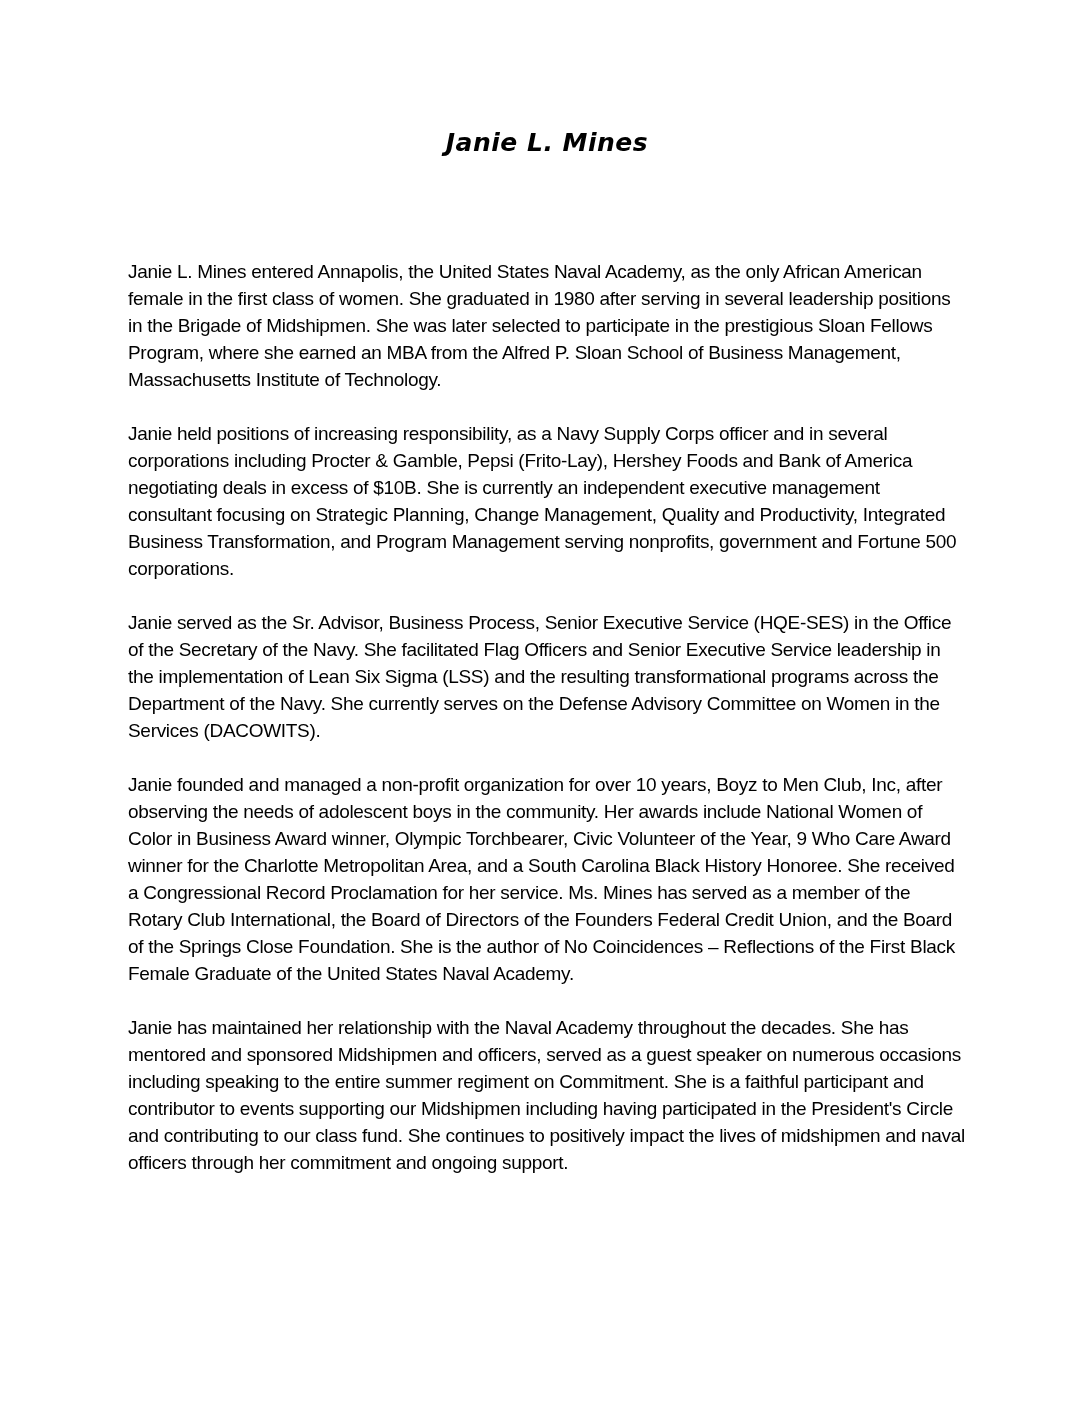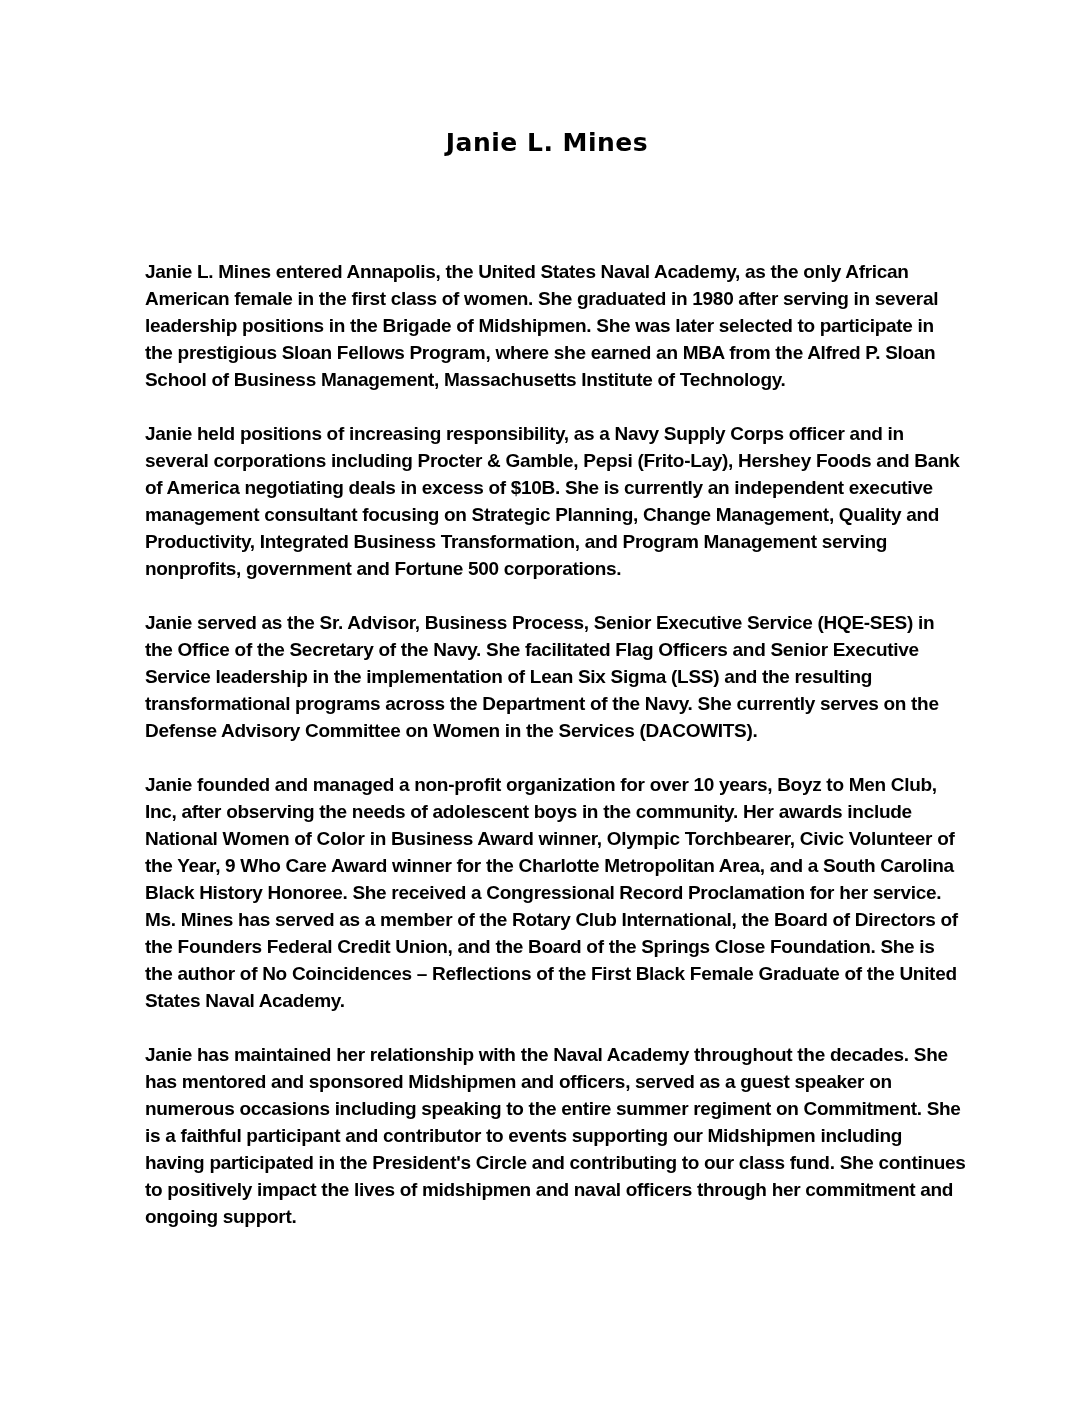--- a/index.html
+++ b/index.html
@@ -22,30 +22,31 @@
   }
   .doc-title {
     font-family: "DejaVu Sans", sans-serif;
     font-weight: 800;
     font-size: 25px;
     line-height: 34px;
     letter-spacing: 0.5px;
     text-align: center;
     color: #000000;
     margin: 0 0 98px 0;
+    font-style: italic;
   }
   .doc-body p {
     font-family: "Liberation Sans", sans-serif;
-    font-weight: 700;
+    font-weight: 400;
     font-size: 19px;
     line-height: 27px;
     letter-spacing: -0.3px;
     color: #000000;
     max-width: 840px;
-    margin: 0 0 27px 17px;
+    margin: 0 0 27px 0;
     text-align: left;
   }
 </style>
 </head>
 <body>
 
 <div class="page">
   <h1 class="doc-title">Janie L. Mines</h1>
 
   <div class="doc-body">

